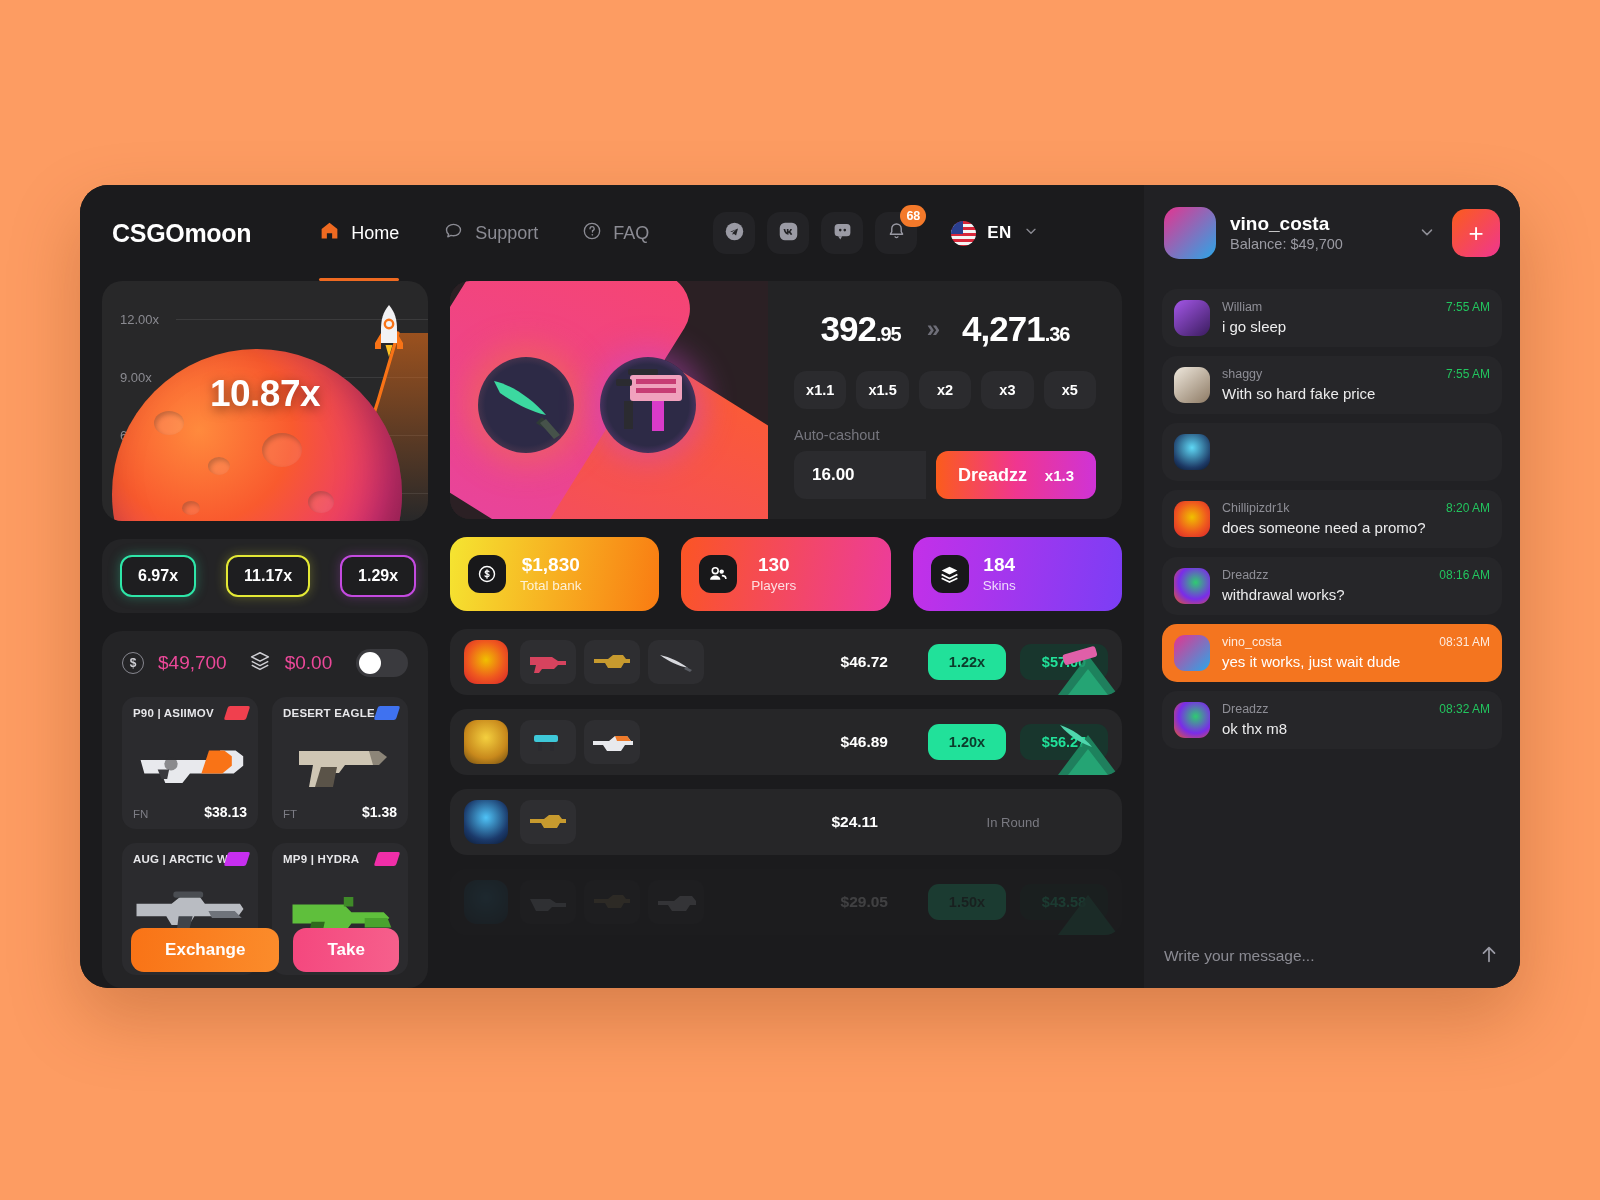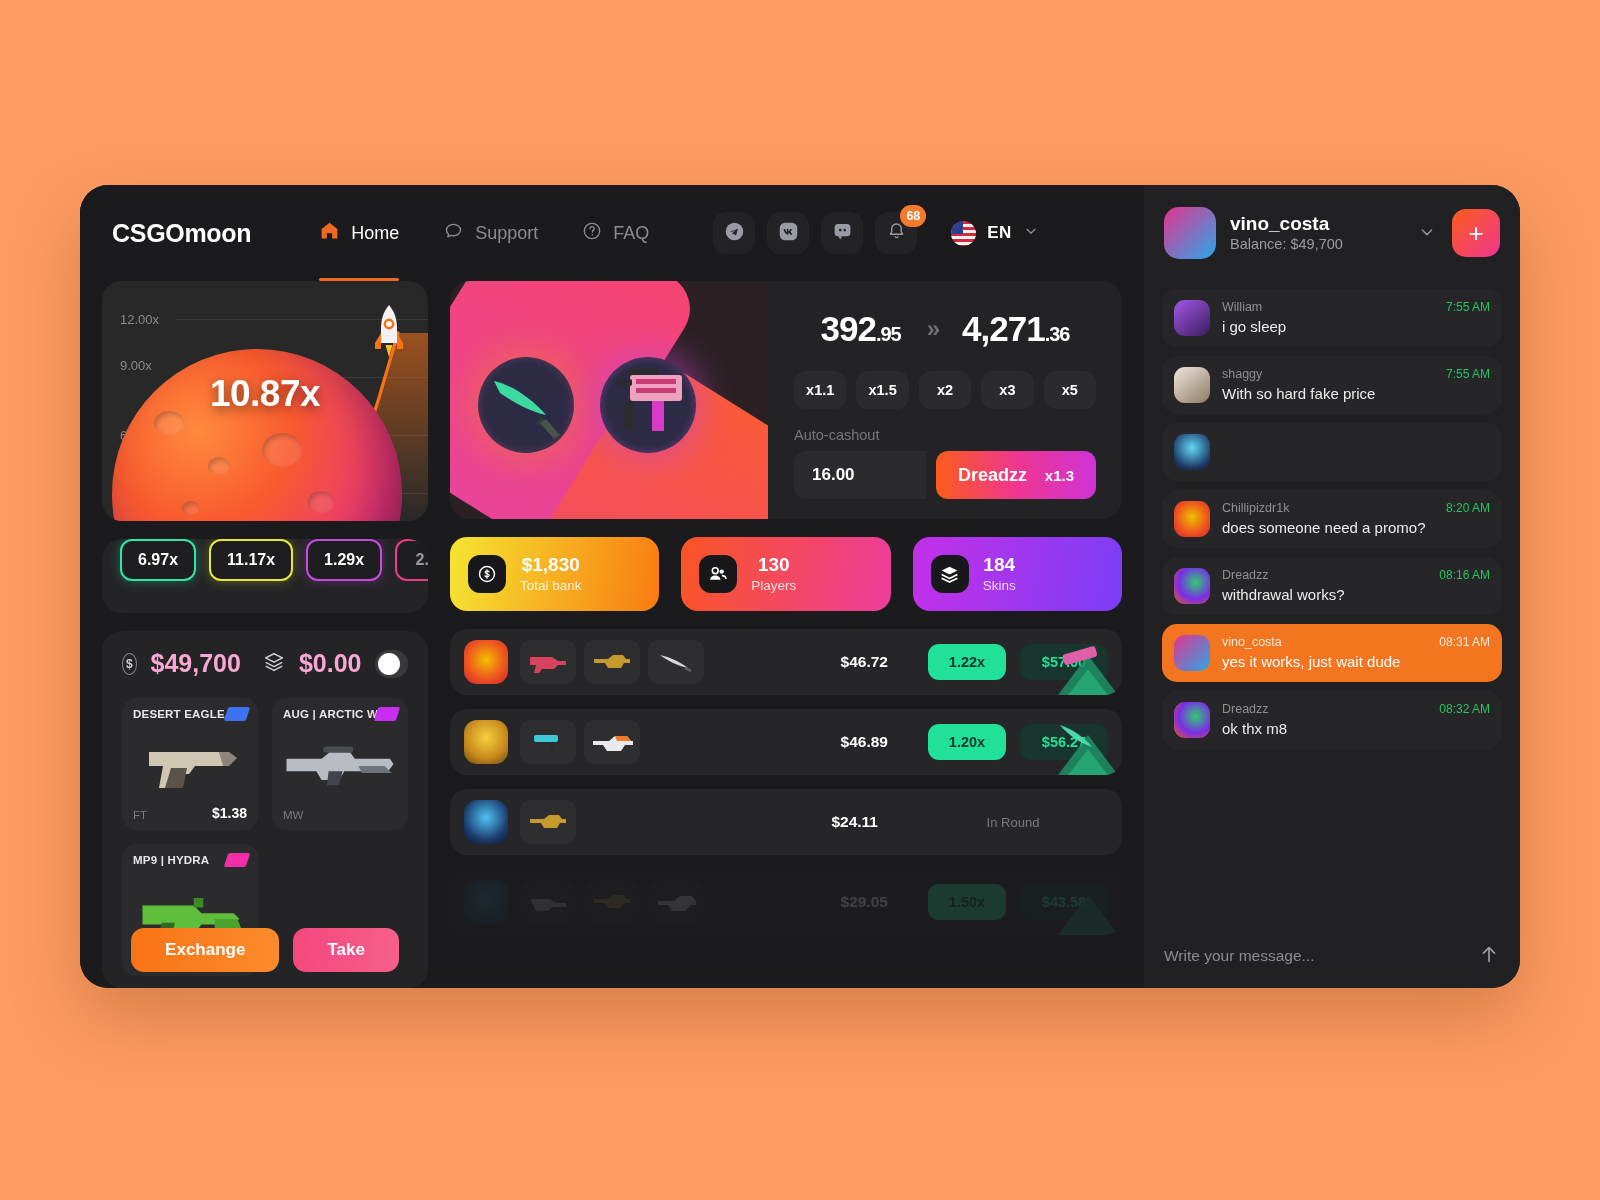--- a/index.html
+++ b/index.html
@@ -77,31 +77,31 @@
   }
   .crater{ position:absolute; border-radius:50%; background:rgba(255,255,255,.10); box-shadow: inset 2px 3px 5px rgba(0,0,0,.22); }
   .curve { position:absolute; inset:0; }
   .rocket { position:absolute; right:24px; top:22px; width:30px; height:62px; }
   .mult-big {
     position:absolute; left:0; right:0; top:92px; text-align:center;
     color:#fff; font-size:37px; font-weight:700; letter-spacing:-.5px; text-shadow:0 3px 12px rgba(0,0,0,.5);
   }
 
   
-  .history-card { height:74px; background:#242426; border-radius:20px; display:flex; align-items:flex-start; gap:13px; padding:0 18px; overflow:hidden; flex-shrink:0; }
+  .history-card { height:74px; background:#242426; border-radius:20px; display:flex; align-items:center; gap:30px; padding:0 18px; overflow:hidden; flex-shrink:0; }
   .chip {
     height:42px; min-width:72px; padding:0 16px; border-radius:12px;
     display:flex; align-items:center; justify-content:center;
     color:#fff; font-size:16px; font-weight:600; background:#1e1e20; cursor:pointer; flex-shrink:0;
   }
 
   
   .inv-card { flex:1; background:#242426; border-radius:20px; padding:18px 20px; position:relative; overflow:hidden; }
   .inv-top { display:flex; align-items:center; gap:14px; margin-bottom:20px; }
-  .inv-bal { color:#f9a8d4; font-size:25px; font-weight:700; }
+  .inv-bal { color:#ec4899; font-size:19px; font-weight:400; }
   .circ-icon { width:22px; height:22px; border-radius:50%; border:1.6px solid #86868e; display:flex; align-items:center; justify-content:center; color:#cfcfd4; font-size:12px; font-weight:700;}
   .toggle { margin-left:auto; width:52px; height:28px; border-radius:15px; background:#3a3a3e; position:relative; cursor:pointer; }
   .toggle::after{ content:""; position:absolute; left:3px; top:3px; width:22px; height:22px; border-radius:50%; background:#fff; }
   .inv-grid { display:grid; grid-template-columns:1fr 1fr; gap:14px; }
   .inv-item { background:#2b2b2e; border-radius:14px; padding:10px 11px 9px; height:132px; display:flex; flex-direction:column; position:relative; overflow:hidden; }
   .inv-name { color:#e7e7ea; font-size:11.5px; font-weight:600; letter-spacing:.2px; white-space:nowrap; overflow:hidden; text-overflow:ellipsis; max-width:128px;}
   .inv-tag { position:absolute; right:10px; top:9px; width:22px; height:14px; transform:skewX(-18deg); border-radius:2px; }
   .inv-img { flex:1; display:flex; align-items:center; justify-content:center; }
   .inv-foot { display:flex; align-items:flex-end; justify-content:space-between; }
   .inv-wear { color:#7c7c84; font-size:11.5px; }
@@ -264,21 +264,21 @@
     <div class="main">
 
       <div class="col-left">
 
         <div class="chart-card">
           <div class="grid-line" style="top:38px"></div>
           <div class="grid-line" style="top:96px"></div>
           <div class="grid-line" style="top:154px"></div>
           <div class="grid-line" style="top:212px"></div>
           <div class="ytick" style="top:38px">12.00x</div>
-          <div class="ytick" style="top:84px">9.00x</div>
+          <div class="ytick" style="top:96px">9.00x</div>
           <div class="ytick" style="top:154px">6.00x</div>
           <div class="ytick" style="top:212px">3.00</div>
 
           <svg class="curve" viewBox="0 0 326 240" preserveAspectRatio="none">
             <defs>
               <linearGradient id="cfill" x1="0" y1="0" x2="0" y2="1">
                 <stop offset="0" stop-color="#f97316" stop-opacity=".55"></stop>
                 <stop offset="1" stop-color="#f97316" stop-opacity="0"></stop>
               </linearGradient>
             </defs>
@@ -319,20 +319,36 @@
               <svg width="22" height="22" viewBox="0 0 24 24">
                   <path d="M12 3 2.8 7.6 12 12.2l9.2-4.6z" fill="none" stroke="#cfcfd4" stroke-width="1.6" stroke-linejoin="round"></path>
                   <path d="M3 12.4 12 17l9-4.6M3 16.6 12 21.2l9-4.6" fill="none" stroke="#cfcfd4" stroke-width="1.6" stroke-linejoin="round"></path>
                 </svg>
             </span>
             <span class="inv-bal">$0.00</span>
             <span class="toggle"></span>
           </div>
 
           <div class="inv-grid">
+            <div class="inv-item">
+              <div class="inv-name">P90 | ASIIMOV</div>
+              <span class="inv-tag" style="background:#f0404e"></span>
+              <div class="inv-img">
+                <svg width="120" height="56" viewBox="0 0 120 56">
+                    <path d="M8 26h72l12-10h16l8 6v10l-10 8H60l-8 10H34l-4-10H12z" fill="#e8e9ed"></path>
+                    <path d="M80 16h16l8 6v10l-10 8H72z" fill="#f97316"></path>
+                    <circle cx="40" cy="30" r="7" fill="#2b2b2e" opacity=".5"></circle>
+                    <path d="M26 36h12l-2 10H30z" fill="#3a3a3e"></path>
+                  </svg>
+              </div>
+              <div class="inv-foot">
+                <span class="inv-wear">FN</span>
+                <span class="inv-price">$38.13</span>
+              </div>
+            </div>
 
             <div class="inv-item">
               <div class="inv-name">DESERT EAGLE | B...</div>
               <span class="inv-tag" style="background:#3f72f0"></span>
               <div class="inv-img">
                 <svg width="110" height="58" viewBox="0 0 110 58">
                     <path d="M14 18h70l10 6v8H60l-6 8H40l-4 14H24l4-22H14z" fill="#cfc6b4"></path>
                     <path d="M84 18h10l8 6-8 8h-6z" fill="#8c8578"></path>
                     <path d="M36 34h16l-4 20H30z" fill="#5a5348"></path>
                   </svg>

